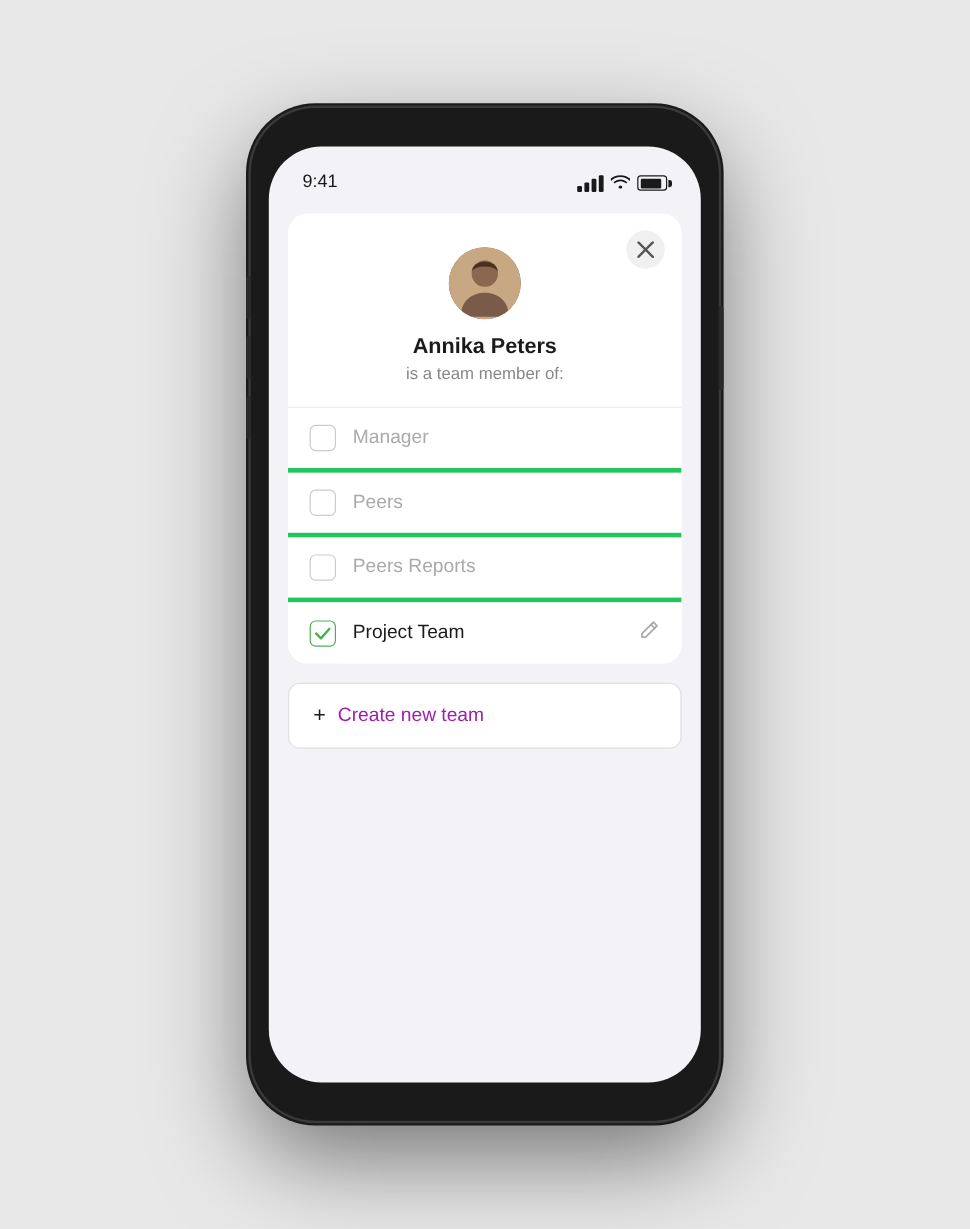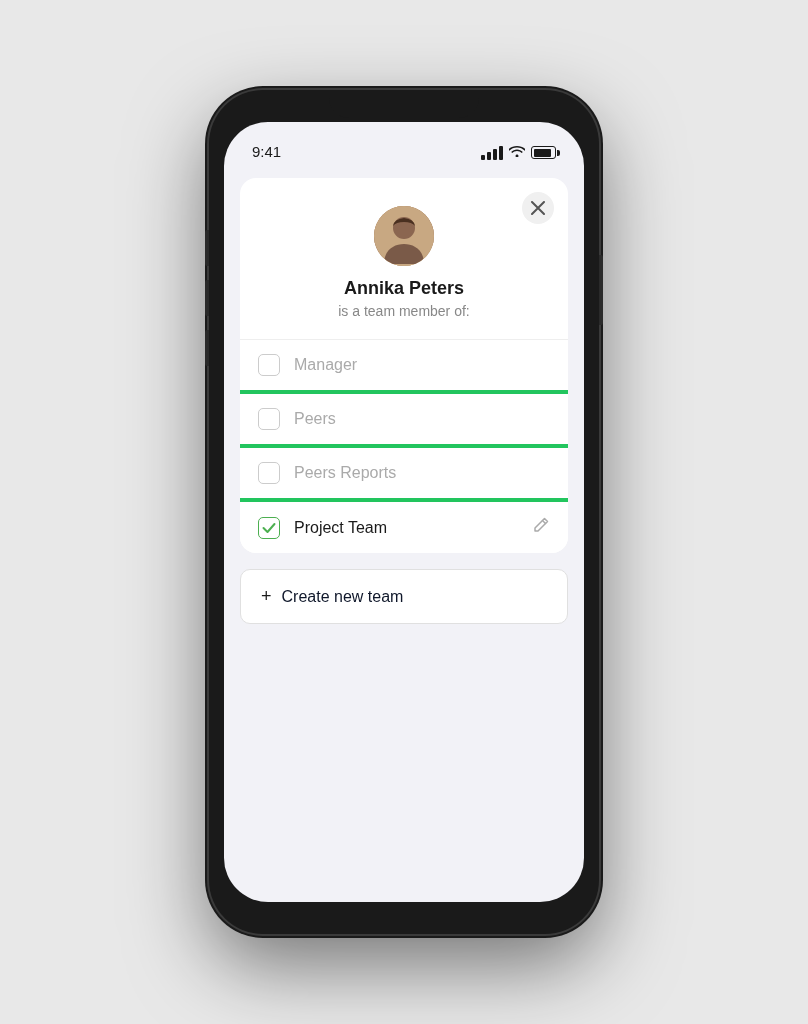--- a/index.html
+++ b/index.html
@@ -297,21 +297,21 @@
     }
 
     .create-team-plus {
       font-size: 18px;
       color: #1a1a1a;
       font-weight: 400;
     }
 
     .create-team-label {
       font-size: 16px;
-      color: #0f172a;
+      color: #a21caf;
     }
 
     
     .check-svg {
       width: 14px;
       height: 12px;
     }
   </style>
 </head>
 <body>

